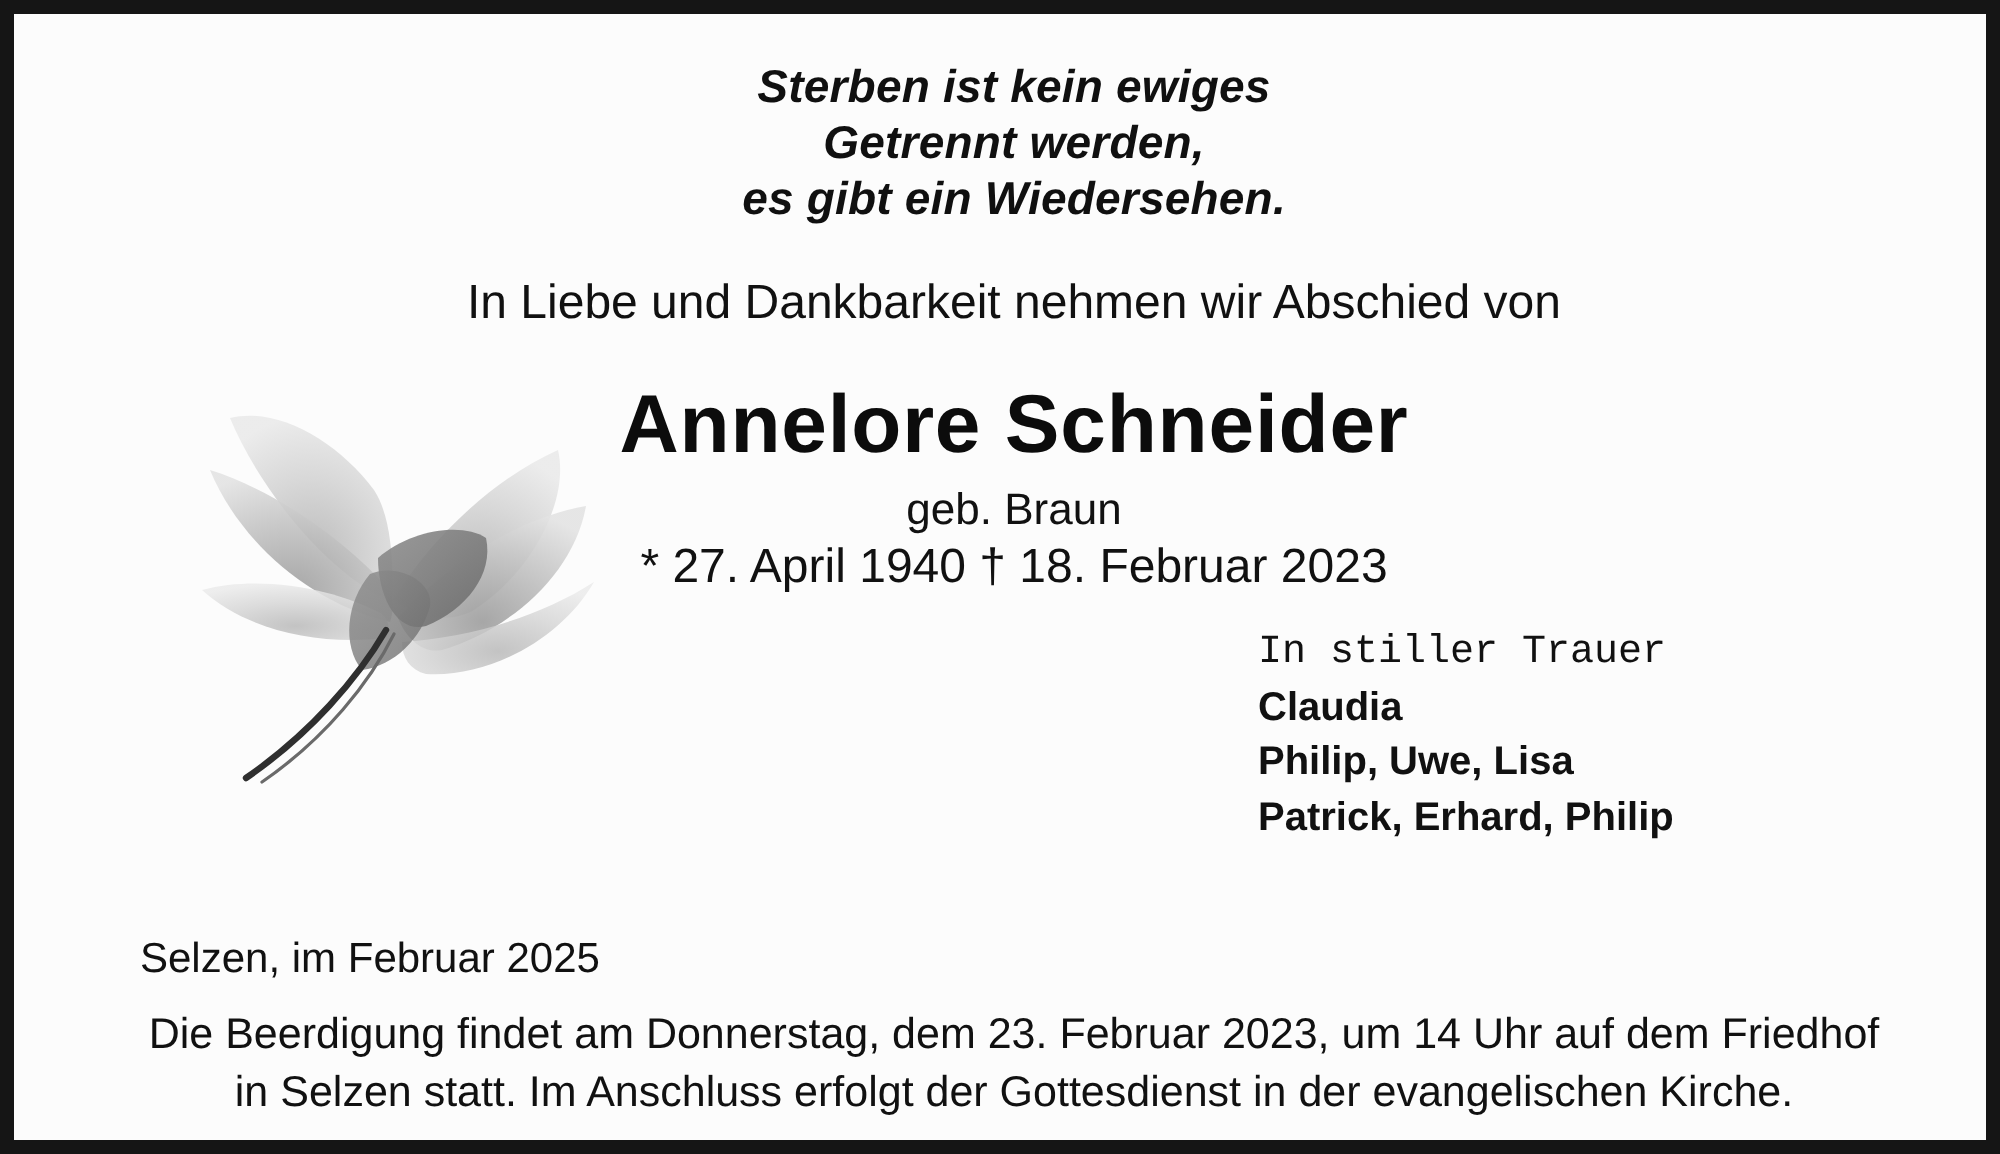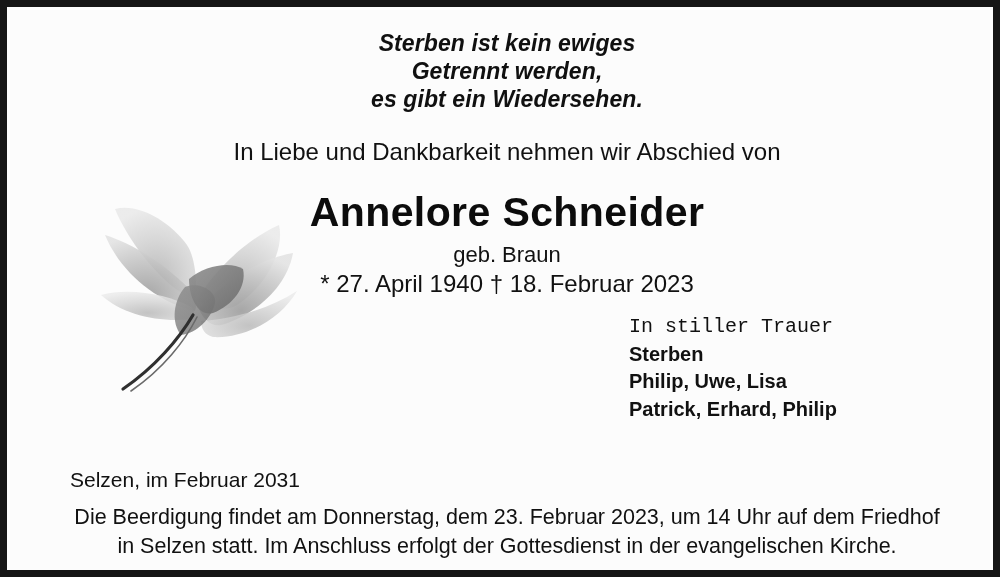--- a/index.html
+++ b/index.html
@@ -144,26 +144,26 @@
     </div>
 
     <div class="intro">In Liebe und Dankbarkeit nehmen wir  Abschied von</div>
 
     <div class="name">Annelore Schneider</div>
     <div class="maiden">geb. Braun</div>
     <div class="dates">* 27. April 1940   † 18. Februar 2023</div>
 
     <div class="mourners">
       <div class="head">In stiller Trauer</div>
-      <div class="nm">Sterben</div>
+      <div class="nm">Claudia</div>
       <div class="nm">Philip, Uwe, Lisa</div>
       <div class="nm">Patrick, Erhard, Philip</div>
     </div>
 
-    <div class="place">Selzen, im Februar 2031</div>
+    <div class="place">Selzen, im Februar 2025</div>
 
     <div class="funeral">
       <div>Die Beerdigung findet am Donnerstag, dem 23. Februar 2023, um 14 Uhr auf dem Friedhof</div>
       <div>in Selzen statt. Im Anschluss erfolgt der Gottesdienst in der evangelischen Kirche.</div>
     </div>
 
     <div class="leaf">
       <svg width="215" height="218" viewBox="0 0 215 218" xmlns="http://www.w3.org/2000/svg">
         <defs>
           <radialGradient id="g1" cx="50%" cy="75%" r="75%">

